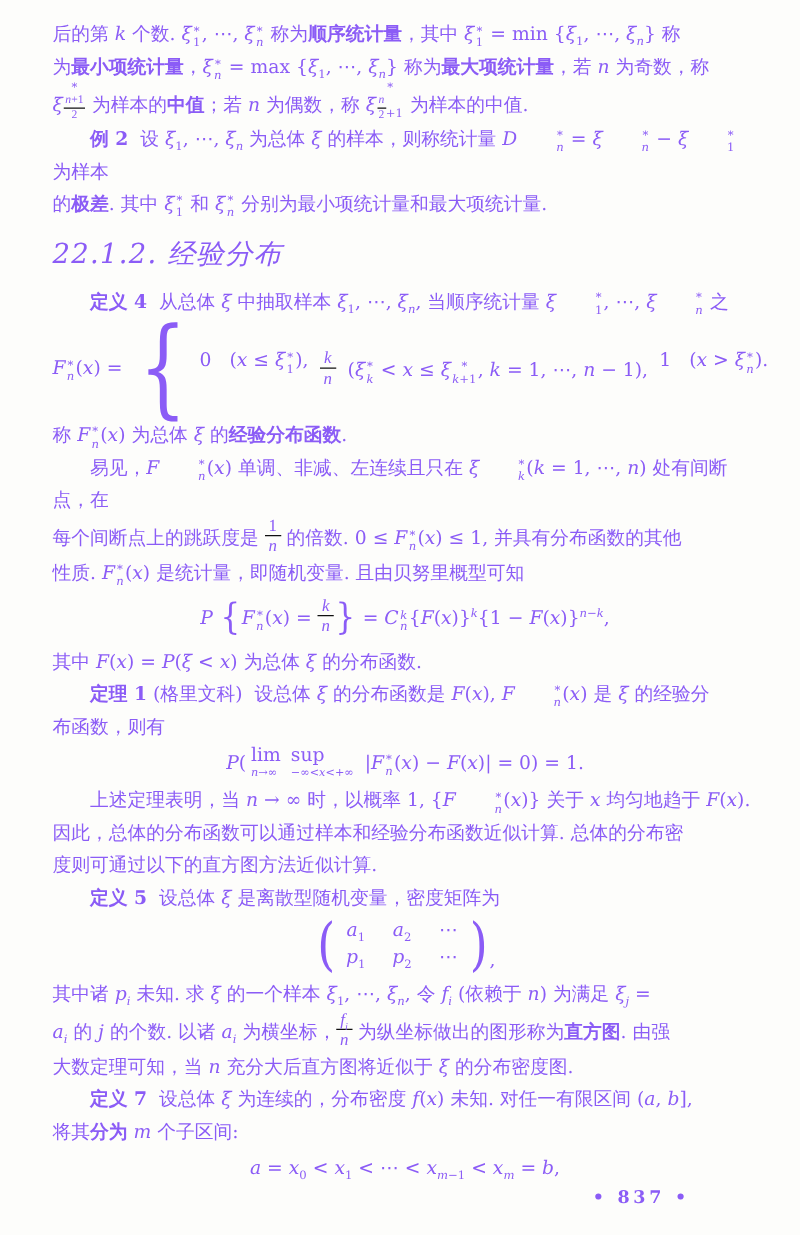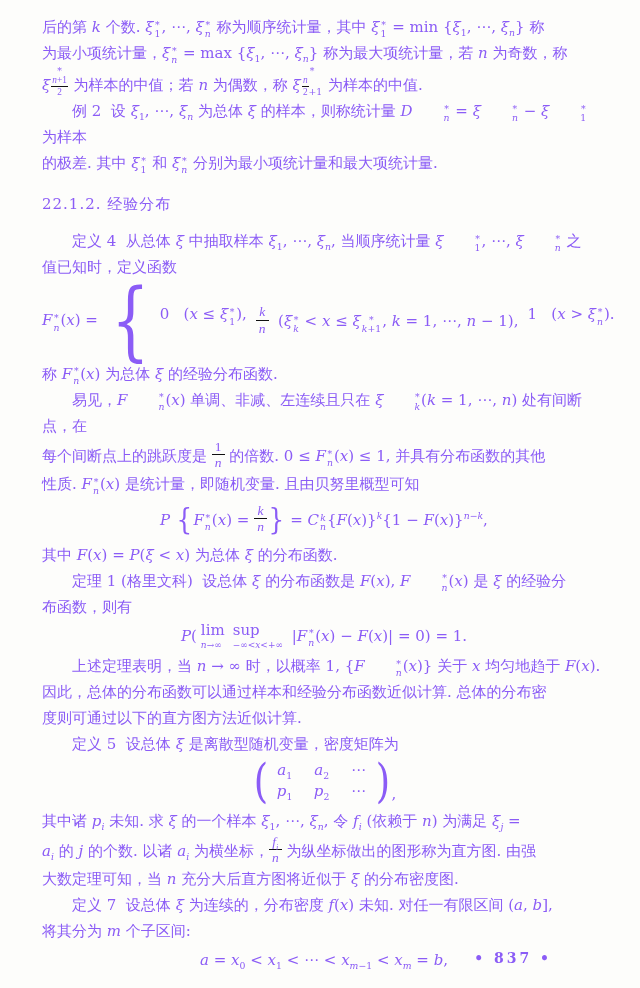--- a/index.html
+++ b/index.html
@@ -8,24 +8,24 @@
     font-family:"DejaVu Serif","DejaVu Sans","Liberation Serif",serif;
   }
   .page{
     position:relative;width:640px;height:988px;box-sizing:border-box;
     background:#fdfdfb;color:#8b5cf6;
     padding:14px 34px 0 42px;overflow:hidden;
     font-size:15px;
   }
   .p{line-height:26px;}
   .indent{text-indent:2em;}
-  .heading{font-size:15px;line-height:30px;margin:13px 0 9px 0;letter-spacing:1px;}
+  .heading{font-size:22px;line-height:30px;margin:13px 0 9px 0;letter-spacing:1px;font-style:italic;}
   .formula{text-align:center;line-height:26px;margin:3px 0;}
   .formula-tall{margin:6px 0;}
-  b{font-weight:normal;}
+  b{font-weight:bold;}
   i{font-style:italic;}
   sub,sup{font-size:0.62em;line-height:0;}
   
   .ss{display:inline-block;vertical-align:-0.55em;text-align:center;line-height:1.02;font-size:0.62em;margin:0 1px;}
   .ss>span{display:block;}
   
   .fr{display:inline-block;vertical-align:-0.45em;text-align:center;line-height:1.15;font-size:0.9em;font-family:Liberation Serif, serif;}
   .fr>span{display:block;padding:0 3px;}
   .fr>span+span{border-top:1px solid #101010;}
   .ss .fr{font-size:1em;vertical-align:baseline;}
@@ -57,21 +57,20 @@
 
 <div class="page">
   <div class="content">
       <div class="p">后的第 <i>k</i> 个数. <i>ξ</i><span class="ss"><span>*</span><span>1</span></span>, ⋯, <i>ξ</i><span class="ss"><span>*</span><span><i>n</i></span></span> 称为<b>顺序统计量</b>，其中 <i>ξ</i><span class="ss"><span>*</span><span>1</span></span> = min {<i>ξ</i><sub>1</sub>, ⋯, <i>ξ</i><sub><i>n</i></sub>} 称</div>
       <div class="p">为<b>最小项统计量</b>，<i>ξ</i><span class="ss"><span>*</span><span><i>n</i></span></span> = max {<i>ξ</i><sub>1</sub>, ⋯, <i>ξ</i><sub><i>n</i></sub>} 称为<b>最大项统计量</b>，若 <i>n</i> 为奇数，称</div>
       <div class="p"><i>ξ</i><span class="ss"><span>*</span><span><span class="fr"><span><i>n</i>+1</span><span>2</span></span></span></span> 为样本的<b>中值</b>；若 <i>n</i> 为偶数，称 <i>ξ</i><span class="ss"><span>*</span><span><span class="fr"><span><i>n</i></span><span>2</span></span>+1</span></span> 为样本的中值.</div>
       <div class="p indent"><b>例 2</b>&nbsp;&nbsp;设 <i>ξ</i><sub>1</sub>, ⋯, <i>ξ</i><sub><i>n</i></sub> 为总体 <i>ξ</i> 的样本，则称统计量 <i>D</i><span class="ss"><span>*</span><span><i>n</i></span></span> = <i>ξ</i><span class="ss"><span>*</span><span><i>n</i></span></span> − <i>ξ</i><span class="ss"><span>*</span><span>1</span></span> 为样本</div>
       <div class="p">的<b>极差</b>. 其中 <i>ξ</i><span class="ss"><span>*</span><span>1</span></span> 和 <i>ξ</i><span class="ss"><span>*</span><span><i>n</i></span></span> 分别为最小项统计量和最大项统计量.</div>
       <div class="heading">22.1.2. 经验分布</div>
       <div class="p indent"><b>定义 4</b>&nbsp;&nbsp;从总体 <i>ξ</i> 中抽取样本 <i>ξ</i><sub>1</sub>, ⋯, <i>ξ</i><sub><i>n</i></sub>, 当顺序统计量 <i>ξ</i><span class="ss"><span>*</span><span>1</span></span>, ⋯, <i>ξ</i><span class="ss"><span>*</span><span><i>n</i></span></span> 之</div>
-      <div class="p">值已知时，定义函数</div>
       <div class="formula formula-tall"><span class="pw">
           <span class="lhs"><i>F</i><span class="ss"><span>*</span><span><i>n</i></span></span>(<i>x</i>) = </span>
           <span class="brace">{</span>
           <span class="cases">
             <span>0&nbsp;&nbsp;&nbsp;(<i>x</i> ≤ <i>ξ</i><span class="ss"><span>*</span><span>1</span></span>),</span>
             <span><span class="fr"><span><i>k</i></span><span><i>n</i></span></span>&nbsp;&nbsp;(<i>ξ</i><span class="ss"><span>*</span><span><i>k</i></span></span> &lt; <i>x</i> ≤ <i>ξ</i><span class="ss"><span>*</span><span><i>k</i>+1</span></span>, <i>k</i> = 1, ⋯, <i>n</i> − 1),</span>
             <span>1&nbsp;&nbsp;&nbsp;(<i>x</i> &gt; <i>ξ</i><span class="ss"><span>*</span><span><i>n</i></span></span>).</span>
           </span>
         </span></div>
       <div class="p">称 <i>F</i><span class="ss"><span>*</span><span><i>n</i></span></span>(<i>x</i>) 为总体 <i>ξ</i> 的<b>经验分布函数</b>.</div>

